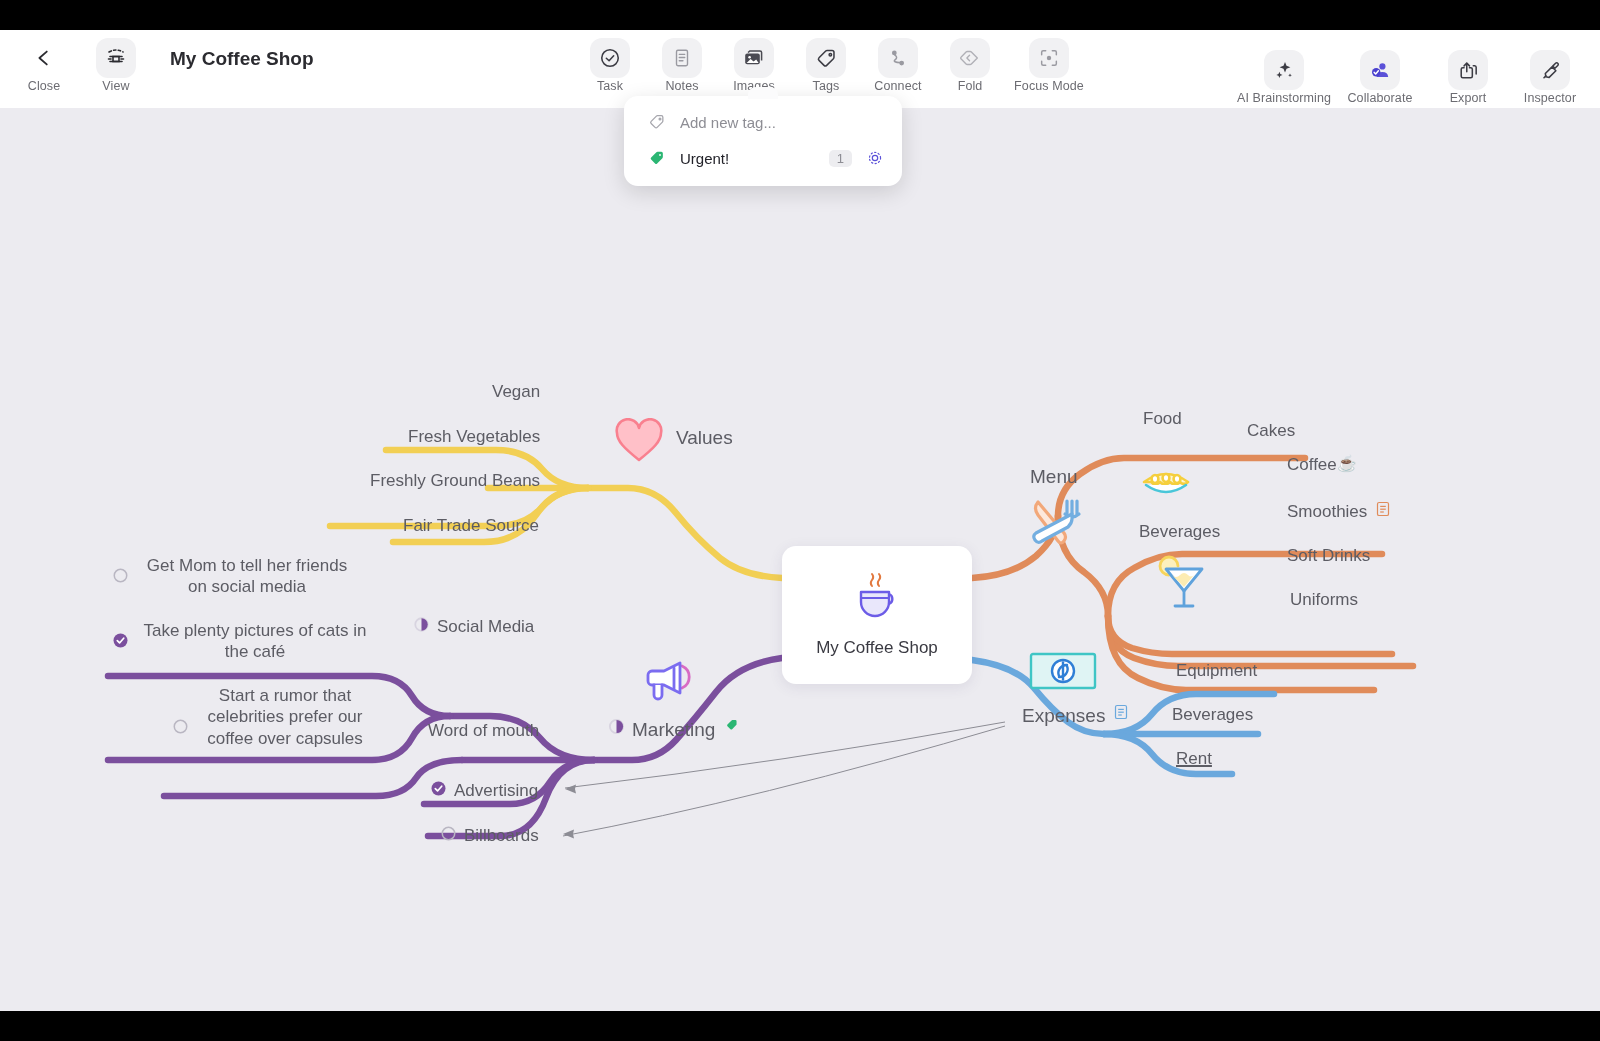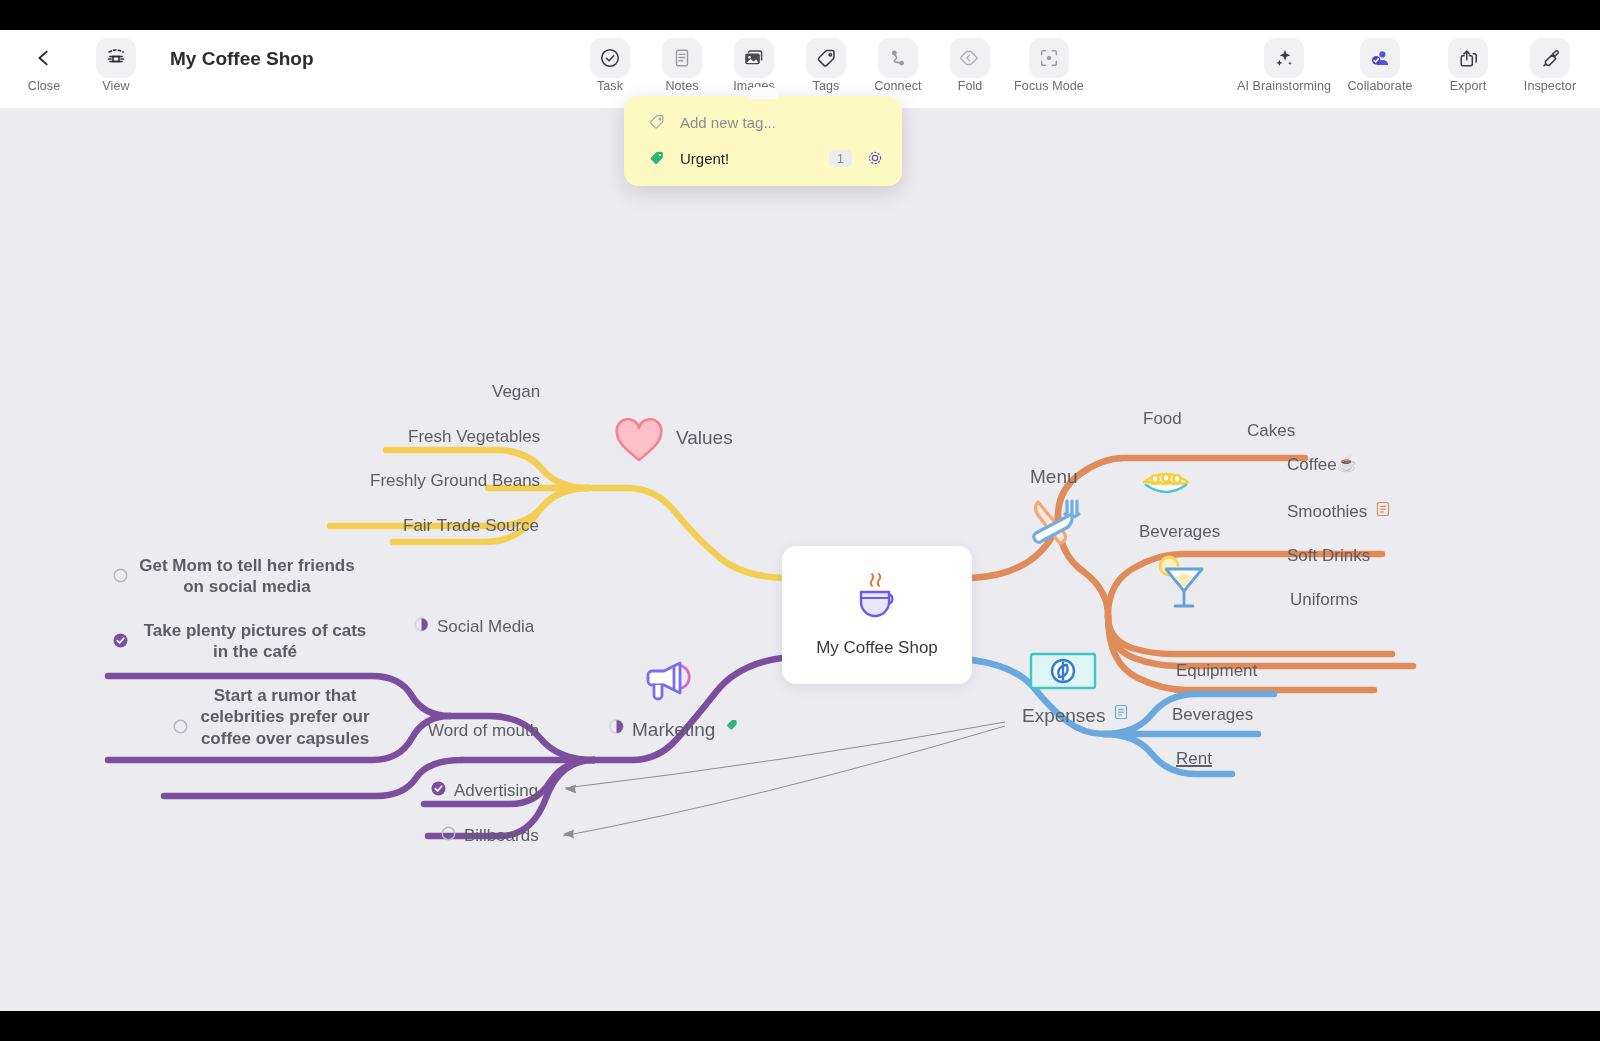--- a/index.html
+++ b/index.html
@@ -30,27 +30,27 @@
   .tb-lab {
     font-size: 12.5px; color: #6c6c72; margin-top: 1px;
     white-space: nowrap; letter-spacing: .1px;
   }
   .doc-title {
     font-size: 19px; font-weight: bold; color: #2b2b30;
     margin-left: 18px; margin-top: 18px; white-space: nowrap;
   }
   .tb-left { display: flex; align-items: flex-start; padding-left: 8px; }
   .tb-center { position: absolute; left: 574px; top: 0; display: flex; }
-  .tb-right { position: absolute; right: 8px; top: 0; display: flex; }
+  .tb-right { position: absolute; right: 8px; top: 12px; display: flex; }
   .tb-right .tb-btn { width: 96px; }
 
   
   .popover {
     position: absolute; left: 624px; top: 96px; width: 278px; height: 90px;
-    background: #fef9c3; border-radius: 14px;
+    background: #ffffff; border-radius: 14px;
     box-shadow: 0 6px 22px rgba(0,0,0,.14);
     padding: 8px 0; z-index: 40;
   }
   .popover:before {
     content: ""; position: absolute; left: 124px; top: -9px;
     width: 30px; height: 12px; background: #fbfbfc;
     border-radius: 8px 8px 0 0;
   }
   .pop-row {
     display: flex; align-items: center; height: 36px;
@@ -70,21 +70,21 @@
     background: #ecebf0; overflow: hidden;
   }
   .canvas svg.wires { position: absolute; left: 0; top: 0; }
 
   .node {
     position: absolute; display: flex; align-items: flex-start;
     white-space: nowrap; font-size: 17px; color: #5c5c64;
   }
   .node.lvl1 { font-size: 19px; }
   .node .txt { line-height: 1.25; }
-  .node .txt.multi { text-align: center; white-space: normal; font-weight: bold; }
+  .node .txt.multi { text-align: center; white-space: normal; }
 
   
   .center-card {
     position: absolute; left: 782px; top: 438px; width: 190px; height: 138px;
     background: #ffffff; border-radius: 14px;
     box-shadow: 0 3px 14px rgba(70,60,110,.10);
     display: flex; flex-direction: column;
     align-items: center; justify-content: center;
   }
   .center-card .label {

